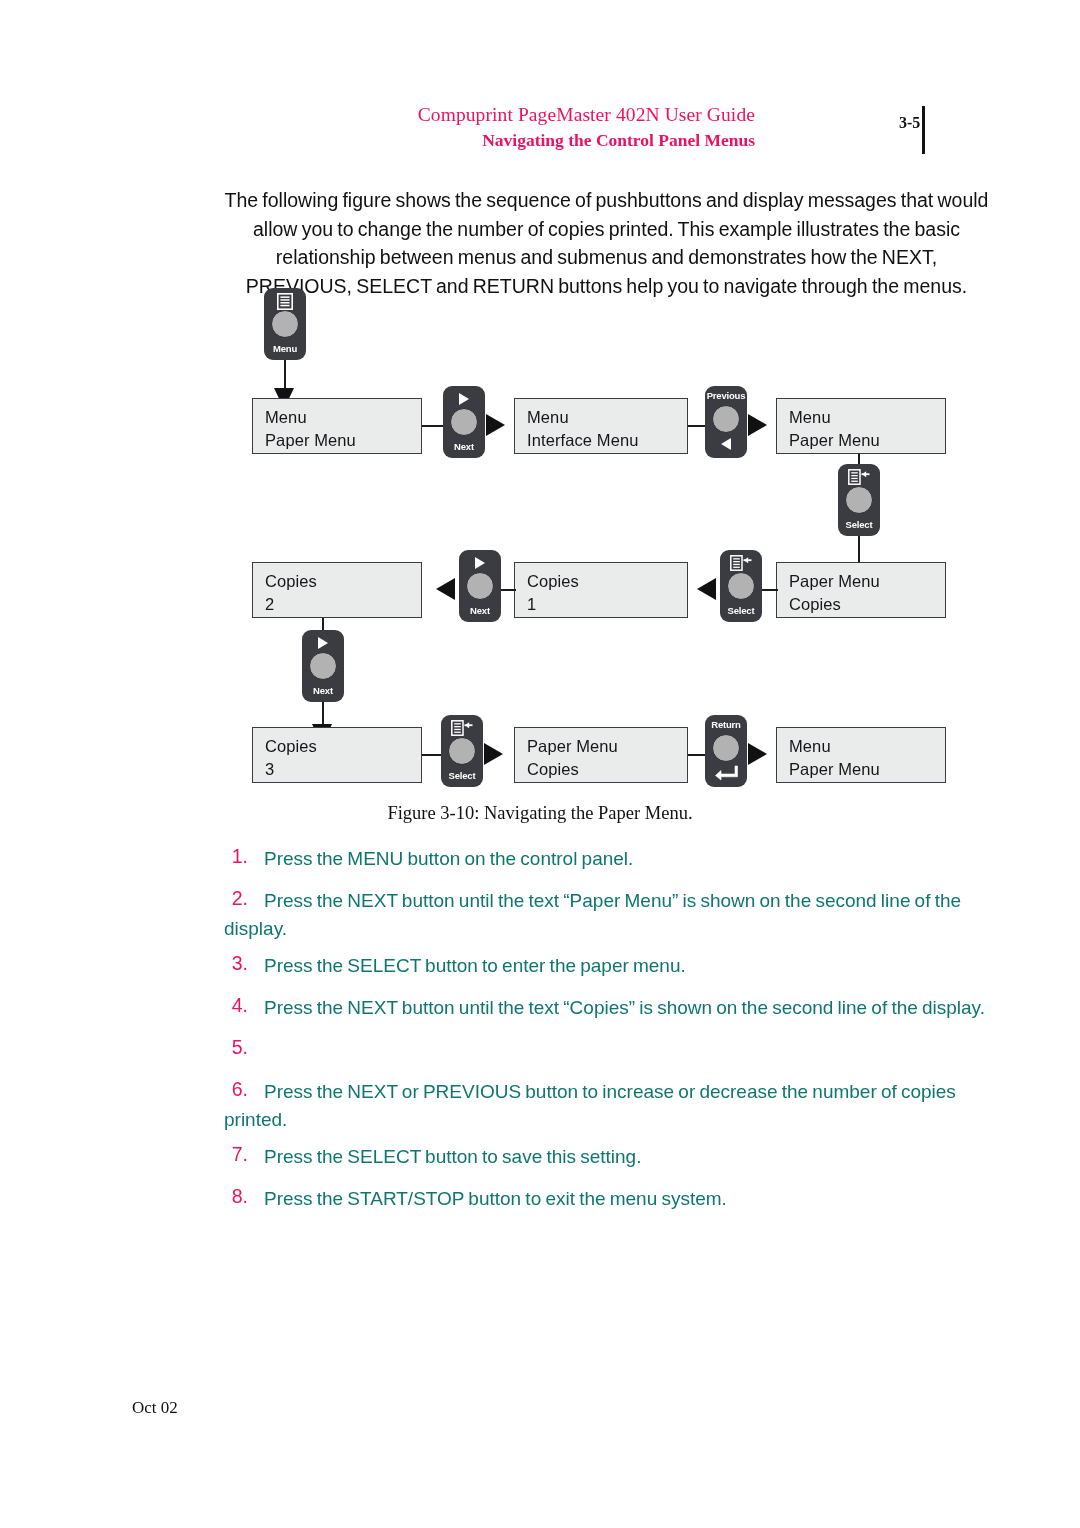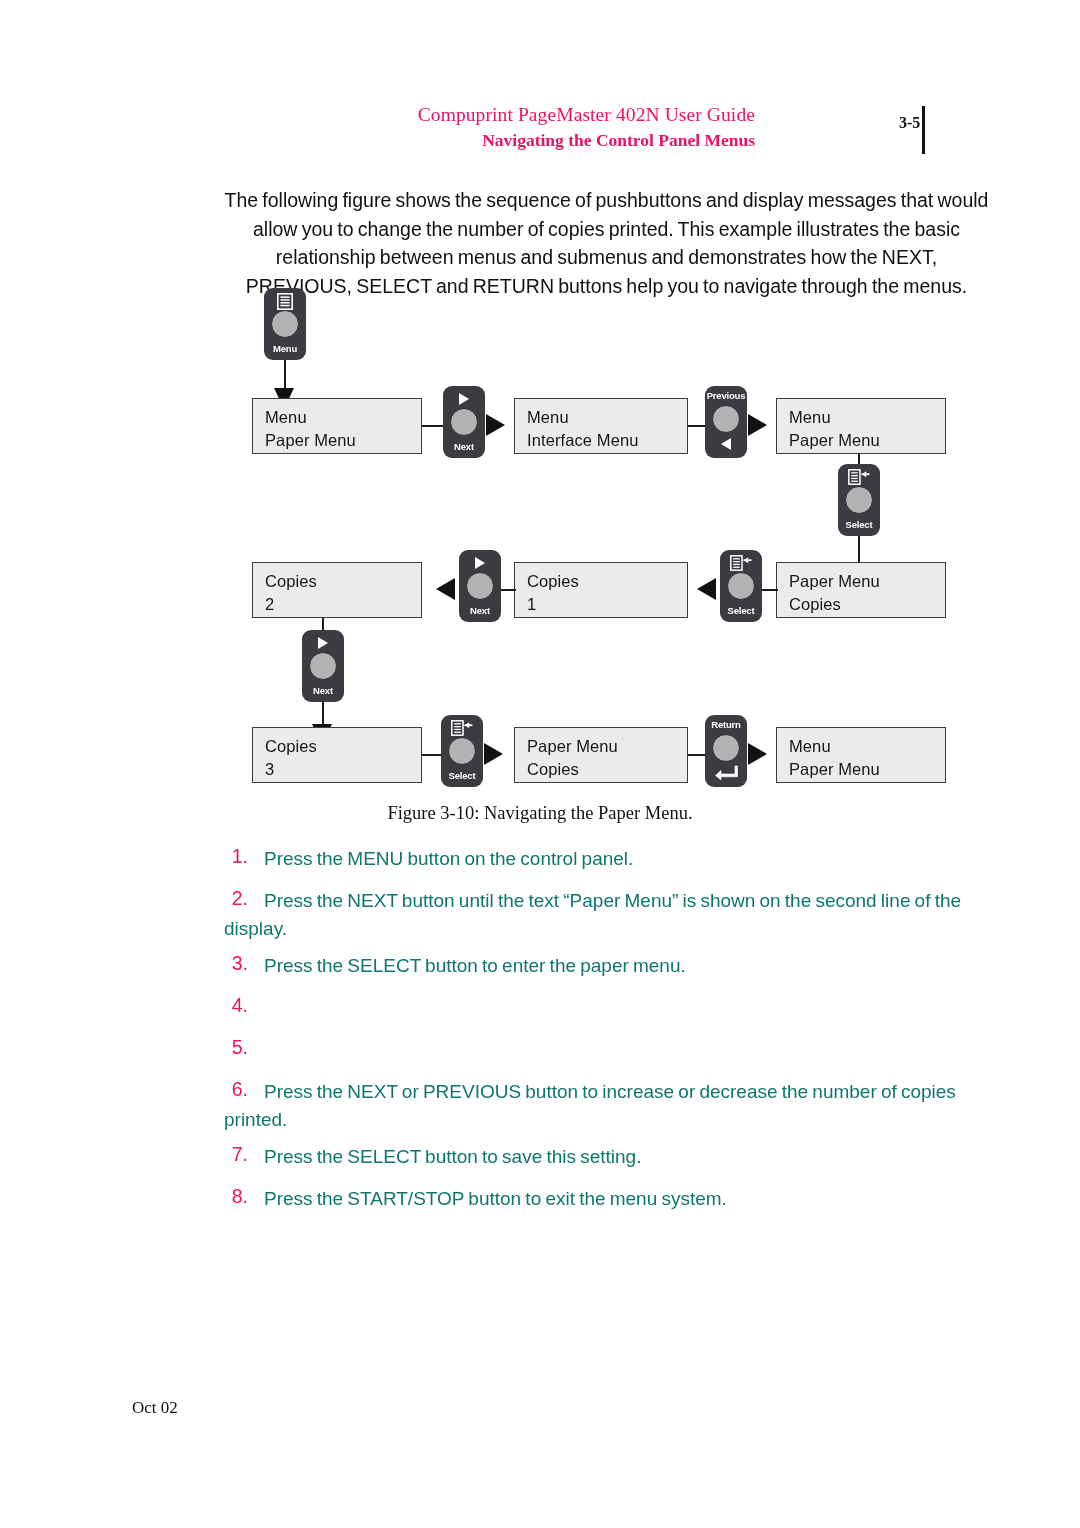--- a/index.html
+++ b/index.html
@@ -420,20 +420,21 @@
   <li class="step">
     <span class="num">2.</span>
     <span class="txt">Press the NEXT button until the text “Paper Menu” is shown on the second line of the display.</span>
   </li>
   <li class="step">
     <span class="num">3.</span>
     <span class="txt">Press the SELECT button to enter the paper menu.</span>
   </li>
   <li class="step">
     <span class="num">4.</span>
+    <span class="txt">Press the NEXT button until the text “Copies” is shown on the second line of the display.</span>
   </li>
   <li class="step">
     <span class="num">5.</span>
   </li>
   <li class="step">
     <span class="num">6.</span>
     <span class="txt">Press the NEXT or PREVIOUS button to increase or decrease the number of copies printed.</span>
   </li>
   <li class="step">
     <span class="num">7.</span>

